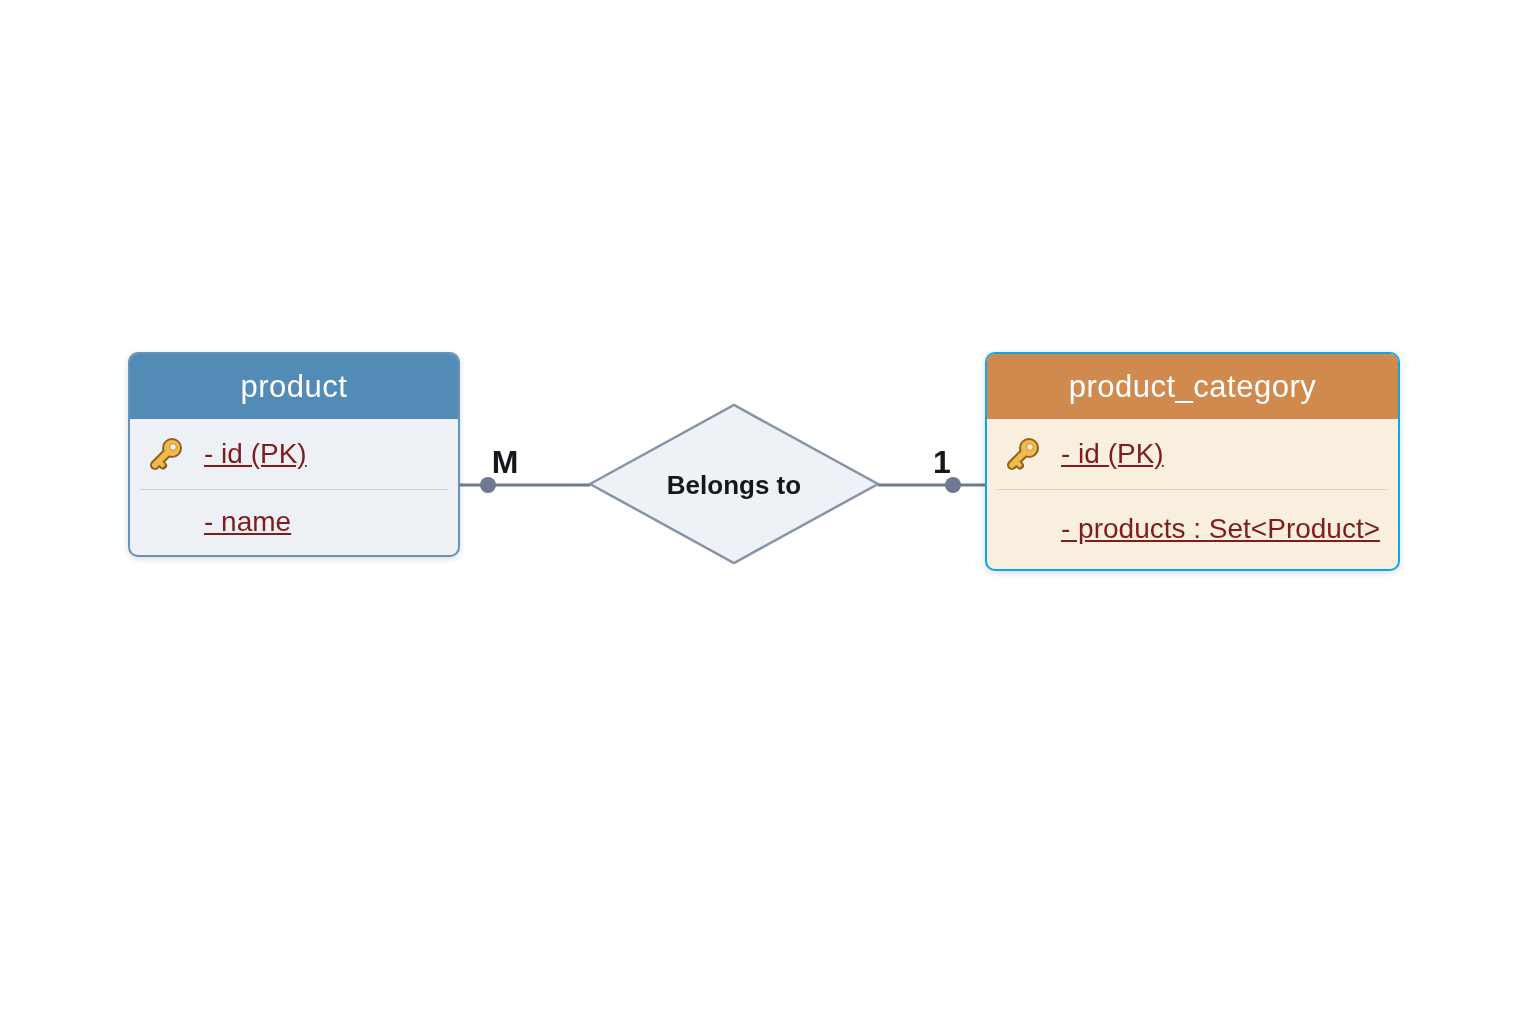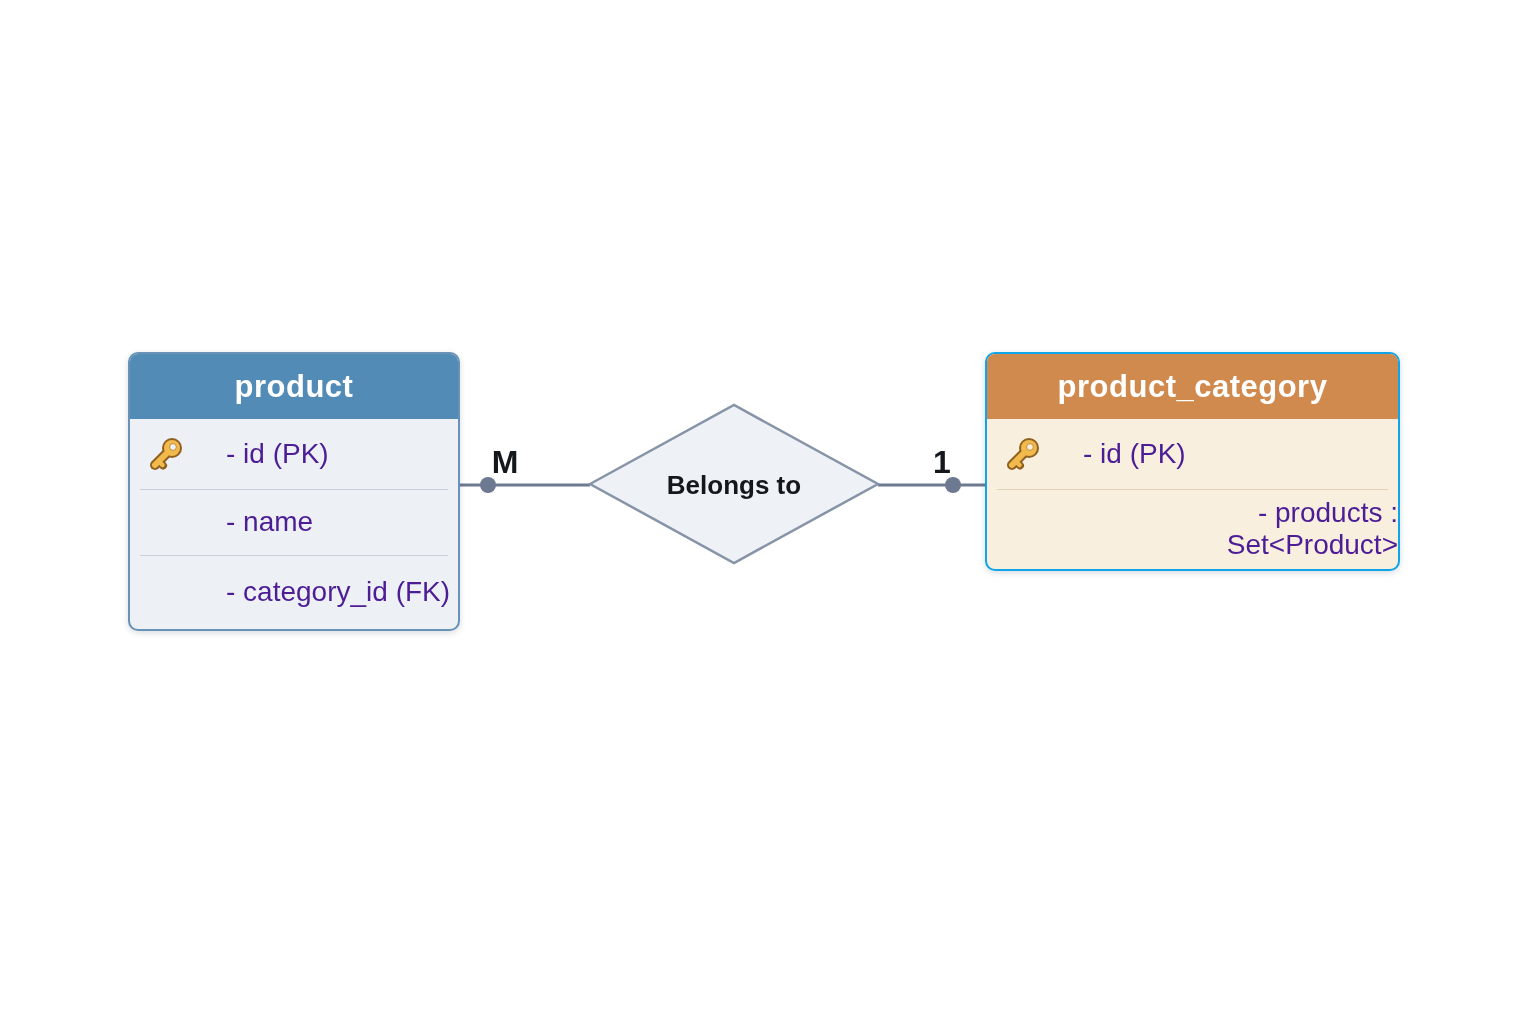--- a/index.html
+++ b/index.html
@@ -19,31 +19,32 @@
     box-shadow: 0 2px 6px rgba(40, 60, 80, 0.18);
   }
   .entity .header {
     display: flex;
     align-items: center;
     justify-content: center;
     height: 65px;
     border-radius: 8px 8px 0 0;
     color: #ffffff;
     font-size: 31px;
-    font-weight: bold;
+    font-weight: normal;
     letter-spacing: 0.5px;
   }
   .entity .row {
     position: relative;
     display: flex;
     align-items: center;
     font-size: 28px;
-    color: #4c1d95;
-    padding-left: 96px;
+    color: #7f1d1d;
+    padding-left: 74px;
     box-sizing: border-box;
+    text-decoration: underline;
   }
   .entity .row.divided::before {
     content: "";
     position: absolute;
     top: 0;
     left: 10px;
     right: 10px;
     height: 1px;
     background: var(--divider);
   }
@@ -135,23 +136,20 @@
           <line x1="11" y1="24.5" x2="14.5" y2="28" stroke="#f2b94d" stroke-width="4.5" stroke-linecap="round"></line>
           <circle cx="24" cy="11" r="8" fill="#f2b94d"></circle>
           <circle class="key-hole" cx="25" cy="10" r="3.4" stroke="#c28c2c" stroke-width="1"></circle>
         </svg>
       </span>
       <span>- id (PK)</span>
     </div>
     <div class="row row-2 divided">
       <span>- name</span>
     </div>
-    <div class="row row-3 divided">
-      <span>- category_id (FK)</span>
-    </div>
   </div>
 
   <div class="entity category">
     <div class="header">product_category</div>
     <div class="row row-1">
       <span class="key-icon-wrap">
         <svg width="36" height="34" viewBox="0 0 36 34">
           <line x1="20" y1="15" x2="7" y2="28" stroke="#8f601f" stroke-width="10" stroke-linecap="round"></line>
           <line x1="11" y1="24.5" x2="15" y2="28.5" stroke="#8f601f" stroke-width="8" stroke-linecap="round"></line>
           <circle cx="24" cy="11" r="10" fill="#8f601f"></circle>

